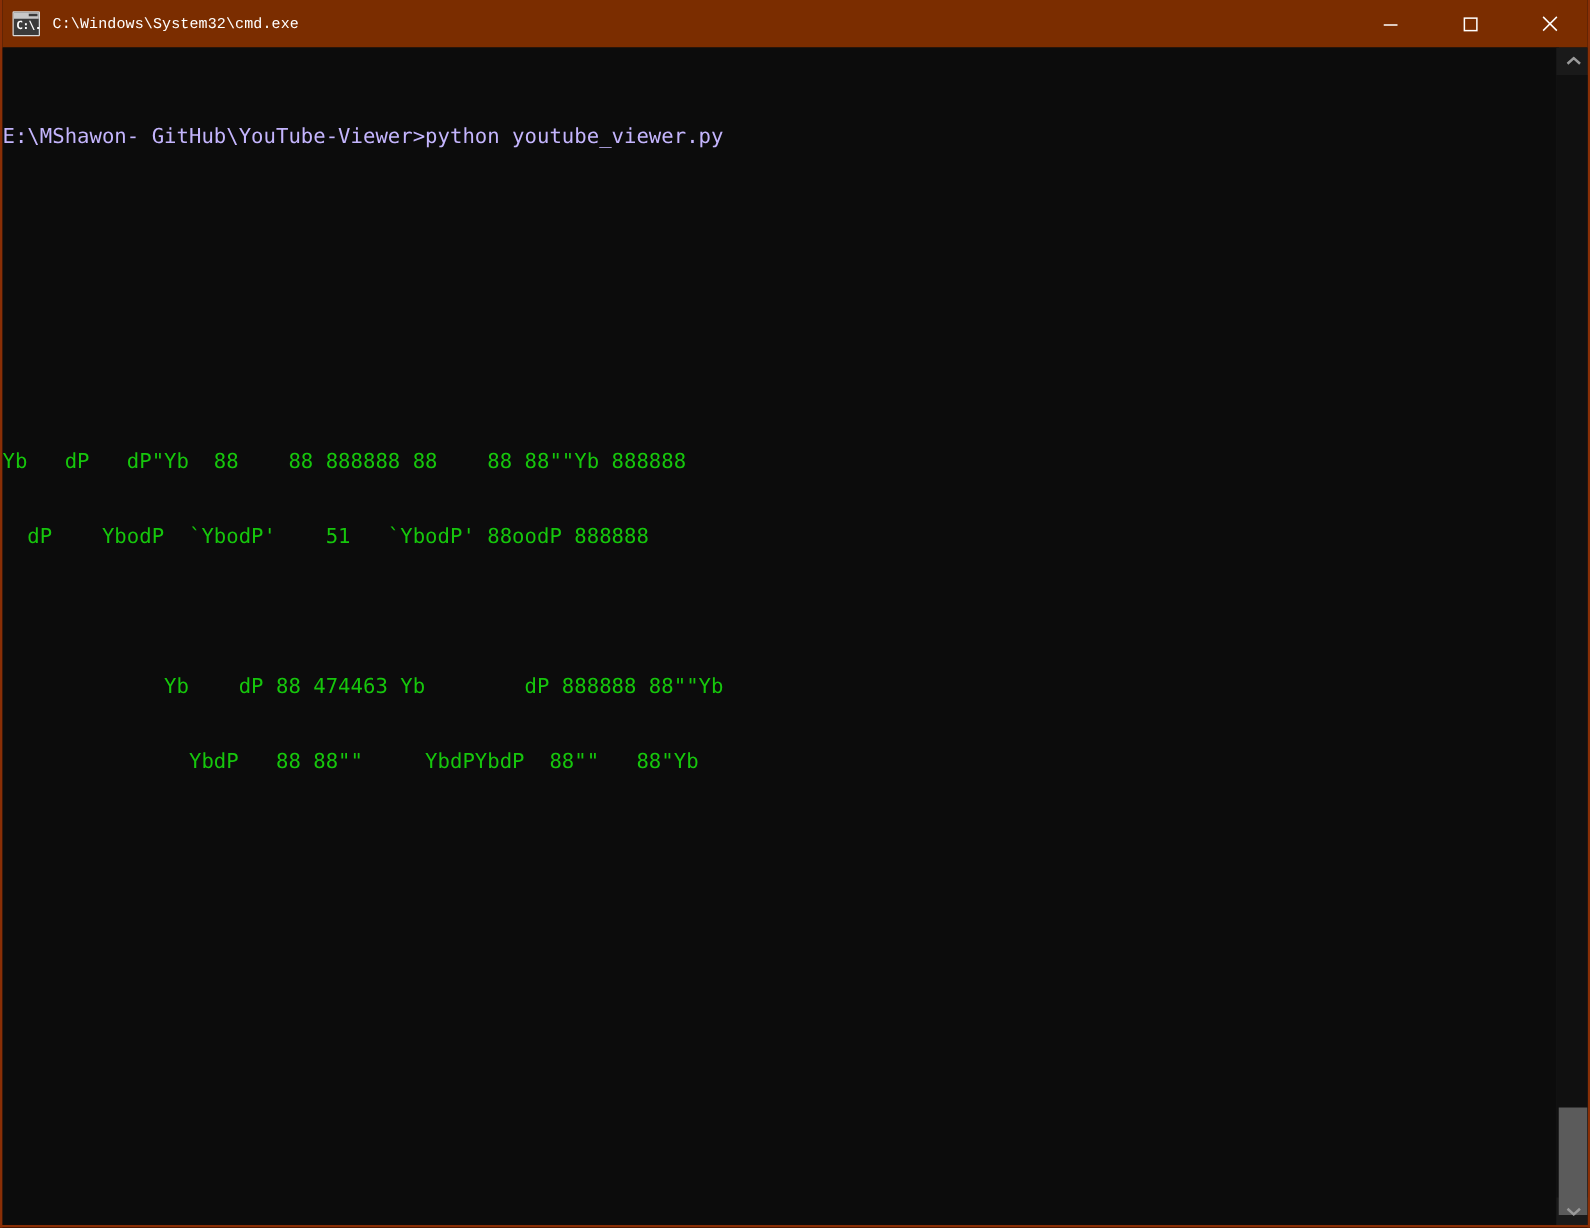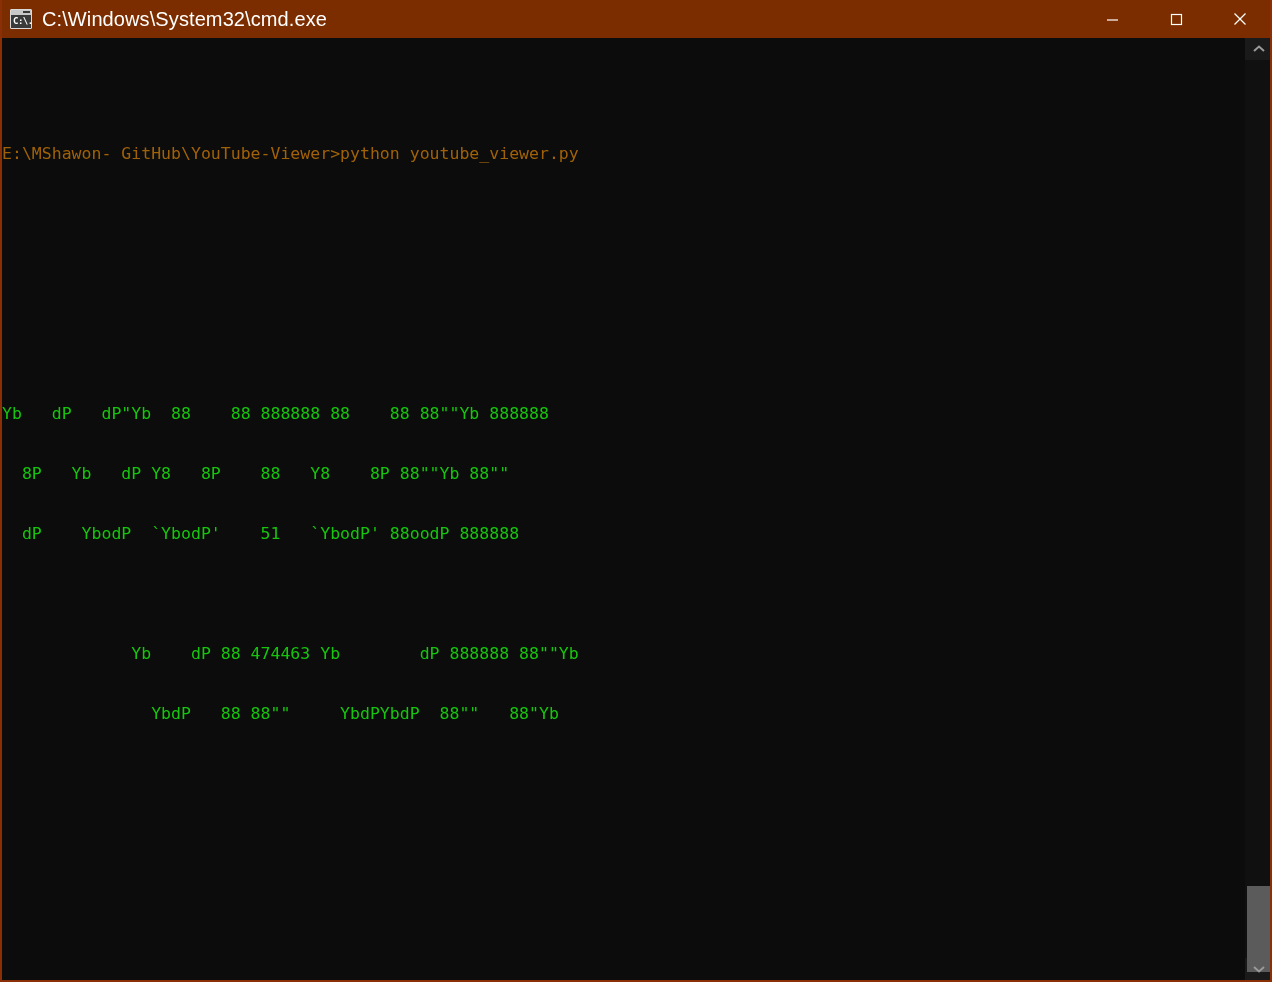--- a/index.html
+++ b/index.html
@@ -68,22 +68,22 @@
     top: 6px;
     font-family: "DejaVu Sans Mono", "Liberation Mono", monospace;
     font-size: 9px;
     line-height: 10px;
     color: #ffffff;
     letter-spacing: -0.5px;
     font-weight: bold;
   }
   .title-text {
     color: #ffffff;
-    font-family: Liberation Sans, sans-serif;
-    font-size: 20px;
+    font-family: Liberation Mono, monospace;
+    font-size: 12px;
     line-height: 18px;
     letter-spacing: 0.1px;
     white-space: nowrap;
     flex: 1 1 auto;
   }
   .win-controls {
     display: flex;
     height: 38px;
     flex: 0 0 auto;
   }
@@ -111,21 +111,21 @@
     top: 1px;
     left: 0px;
     font-family: "DejaVu Sans Mono", "Liberation Mono", monospace;
     font-size: 16.5px;
     line-height: 20px;
     white-space: pre;
     letter-spacing: 0.01px;
     -webkit-font-smoothing: none;
   }
   .line { height: 20px; white-space: pre; }
-  .c-white  { color: #a16207; margin-top: 45px; }
+  .c-white  { color: #c4b5fd; }
   .c-green  { color: #16c60c; }
   
   .scrollbar {
     position: absolute;
     top: 38px;
     right: -2px;
     width: 27px;
     height: 942px;
     background: #1a1a1a;
   }
@@ -190,21 +190,20 @@
 
   <div class="console">
     <div class="lines">
 
       <div class="line c-white">E:\MShawon- GitHub\YouTube-Viewer&gt;python youtube_viewer.py</div>
       <div class="line"> </div>
       <div class="line"> </div>
       <div class="line"> </div>
 
       <div class="line c-green">Yb   dP   dP"Yb  88    88 888888 88    88 88""Yb 888888</div>
-      <div class="line c-green">  8P   Yb   dP Y8   8P    88   Y8    8P 88""Yb 88""</div>
       <div class="line c-green">  dP    YbodP  `YbodP'    51   `YbodP' 88oodP 888888</div>
       <div class="line"> </div>
       <div class="line c-green">             Yb    dP 88 474463 Yb        dP 888888 88""Yb</div>
       <div class="line c-green">               YbdP   88 88""     YbdPYbdP  88""   88"Yb</div>
       <div class="line"> </div>
       <div class="line"> </div>
       
 
       
       

